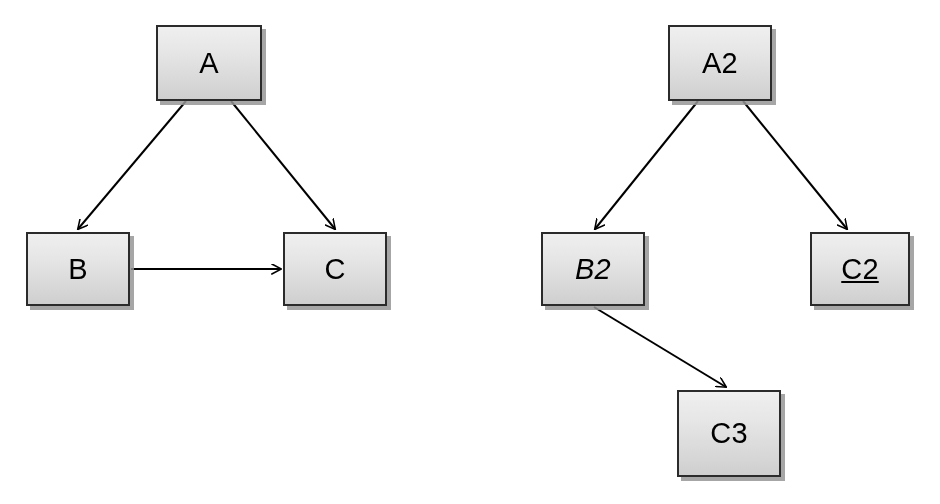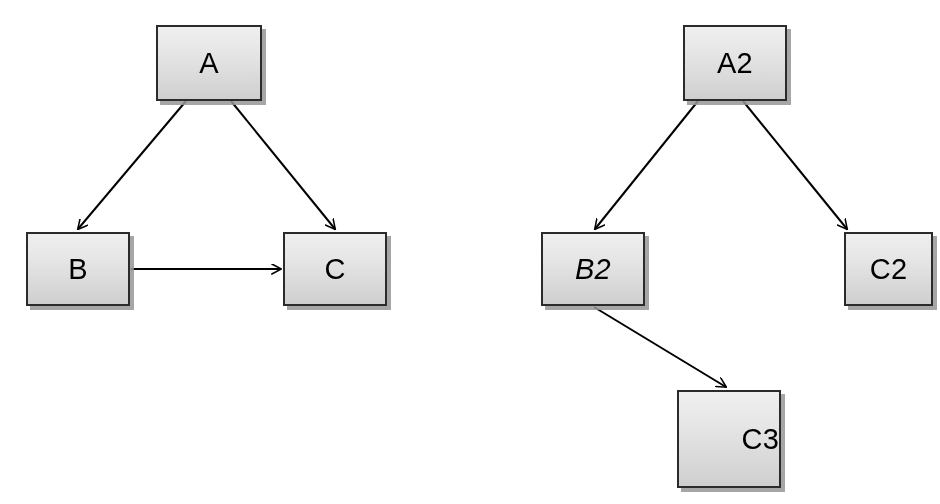--- a/index.html
+++ b/index.html
@@ -70,27 +70,27 @@
   <div id="nodes-layer">
       <div class="node" style="left: 156px; top: 25px; width: 106px; height: 76px;">
         <span class="node-label">A</span>
       </div>
       <div class="node" style="left: 26px; top: 232px; width: 104px; height: 74px;">
         <span class="node-label">B</span>
       </div>
       <div class="node" style="left: 283px; top: 232px; width: 104px; height: 74px;">
         <span class="node-label">C</span>
       </div>
-      <div class="node" style="left: 668px; top: 25px; width: 104px; height: 76px; margin-left: 15px;">
+      <div class="node" style="left: 668px; top: 25px; width: 104px; height: 76px;">
         <span class="node-label">A2</span>
       </div>
       <div class="node" style="left: 541px; top: 232px; width: 104px; height: 74px; font-style: italic;">
         <span class="node-label">B2</span>
       </div>
-      <div class="node" style="left: 844px; top: 232px; width: 89px; height: 74px;">
+      <div class="node" style="left: 810px; top: 232px; width: 100px; height: 74px; text-decoration: underline;">
         <span class="node-label">C2</span>
       </div>
-      <div class="node" style="left: 677px; top: 390px; width: 104px; height: 98px; justify-content: flex-end;">
+      <div class="node" style="left: 677px; top: 390px; width: 104px; height: 87px;">
         <span class="node-label">C3</span>
       </div>
     </div>
 
 </div>
 
 </body></html>

